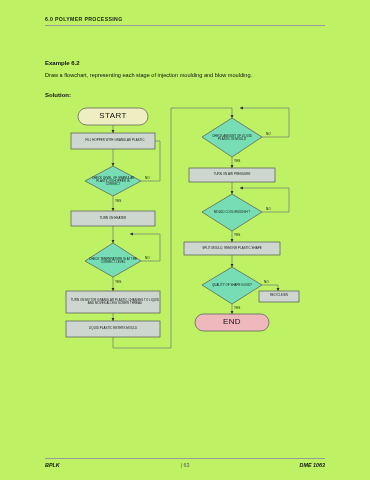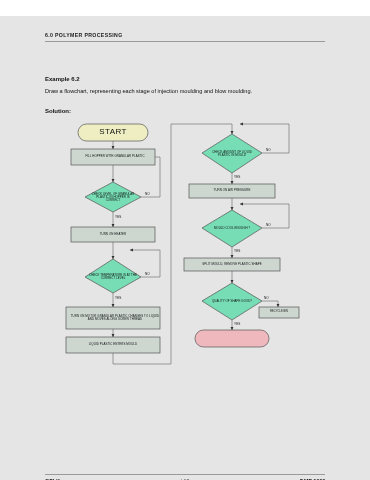--- a/index.html
+++ b/index.html
@@ -6,22 +6,21 @@
   body{
     width:370px;height:480px;
     background:#ffffff;
     font-family:"Liberation Sans", sans-serif;
     color:#111;
     overflow:hidden;
     position:relative;
   }
   .page{
     position:absolute;inset:0;
-    background:#e5e5e5;
-    margin-top:16px;
+    background:#bef264;
   }
 
   
   .header{
     position:absolute;left:45px;top:16px;width:280px;
   }
   .header-title{
     font-size:5.2px;font-weight:bold;letter-spacing:.35px;
     color:#1a1a1a;white-space:nowrap;
   }
@@ -206,20 +205,21 @@
     <div class="node-label t-proc" style="left:190px;top:168px;width:84px;height:14px;">TURN ON AIR PRESSURE</div>
 
     <div class="node-label t-dec" style="left:205px;top:206px;width:54px;height:13px;">MOULD COOL ENOUGH ?</div>
 
     <div class="node-label t-proc" style="left:185px;top:242px;width:94px;height:13px;">SPLIT MOULD, REMOVE PLASTIC SHAPE</div>
 
     <div class="node-label t-dec" style="left:203px;top:279px;width:58px;height:13px;">QUALITY OF SHAPE GOOD?</div>
 
     <div class="node-label t-small" style="left:259px;top:291px;width:40px;height:11px;">RECYCLE BIN</div>
 
+    <div class="node-label t-terminal" style="left:195px;top:314px;width:74px;height:17px;">END</div>
 
     <div class="edge-label" style="left:266px;top:132px;">NO</div>
     <div class="edge-label" style="left:234px;top:159px;">YES</div>
     <div class="edge-label" style="left:266px;top:207px;">NO</div>
     <div class="edge-label" style="left:234px;top:233px;">YES</div>
     <div class="edge-label" style="left:264px;top:280px;">NO</div>
     <div class="edge-label" style="left:234px;top:306px;">YES</div>
   </div>
 
   <div class="footer">

